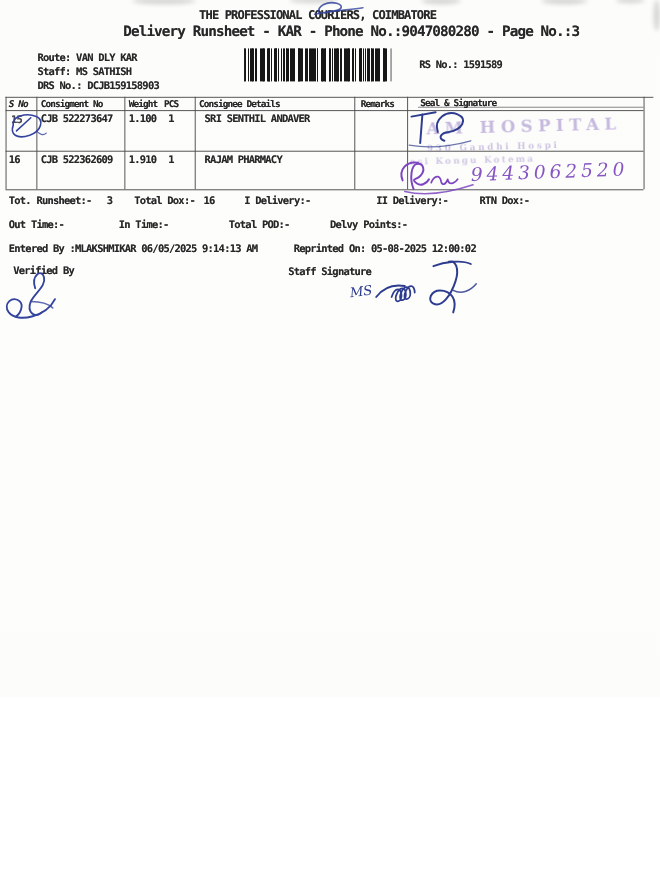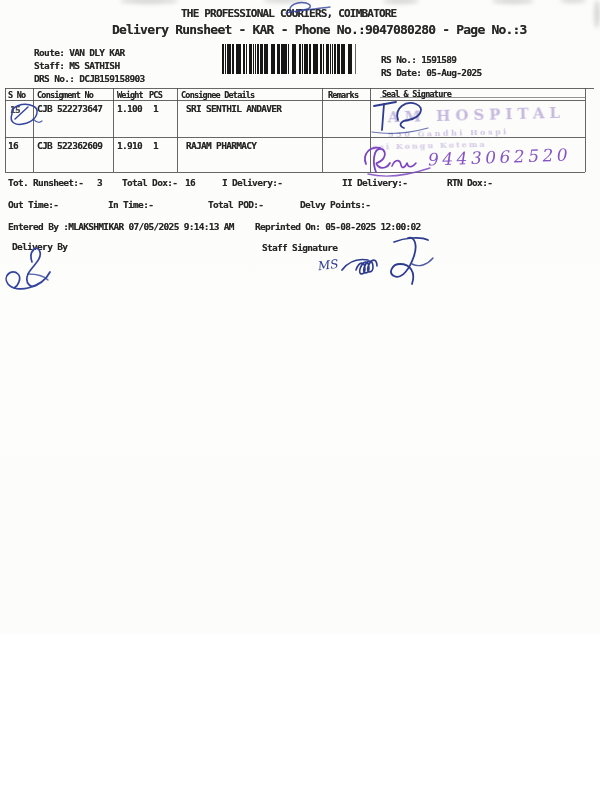--- a/index.html
+++ b/index.html
@@ -81,40 +81,37 @@
     <span>Route:</span><span class="v">VAN DLY KAR</span>
   </div>
   <div class="t lblval" style="left:14px;top:64px;text-align:center;">
     <span>DRS No.:</span><span class="v">DCJB159158903</span>
   </div>
 
   <div class="barcode"></div>
   <div class="vline" style="left:355px;top:44px;height:30px;"></div>
   <div class="t lblval" style="left:361px;top:45px;">
     <span>RS No.:</span><span class="v">1591589</span>
-  </div>
-  <div class="t lblval" style="left:361px;top:58px;">
-    <span>RS Date:</span><span class="v">05-Aug-2025</span>
   </div>
 
   <div>
     <div class="hline" style="left:5px;top:88px;width:589px;"></div>
     <div class="hline" style="left:5px;top:100px;width:580px;"></div>
     <div class="hline" style="left:380px;top:97px;width:205px;opacity:.6;"></div>
     <div class="hline" style="left:5px;top:137px;width:580px;"></div>
     <div class="hline" style="left:5px;top:172px;width:580px;"></div>
     <div class="vline" style="left:5px;top:88px;height:84px;"></div>
     <div class="vline" style="left:33px;top:88px;height:84px;"></div>
     <div class="vline" style="left:113px;top:88px;height:84px;"></div>
     <div class="vline" style="left:177px;top:88px;height:84px;"></div>
     <div class="vline" style="left:322px;top:88px;height:84px;"></div>
     <div class="vline" style="left:370px;top:88px;height:84px;"></div>
     <div class="vline" style="left:585px;top:88px;height:84px;"></div>
 
-    <div class="t small" style="left:8px;top:91px;">S No</div>
+    <div class="t small" style="left:8px;top:91px;font-style:italic;">S No</div>
     <div class="t small" style="left:37px;top:91px;">Consigment No</div>
     <div class="t small" style="left:117px;top:91px;">Weight</div>
     <div class="t small" style="left:149px;top:91px;">PCS</div>
     <div class="t small" style="left:181px;top:91px;">Consignee Details</div>
     <div class="t small" style="left:328px;top:91px;">Remarks</div>
     <div class="t small" style="left:382px;top:90px;">Seal &amp; Signature</div>
 
     <div>
       <div class="t" style="left:10px;top:105px;color:#4a4a55;">15</div>
       <div class="t" style="left:37px;top:104px;">CJB 522273647</div>
@@ -161,34 +158,34 @@
   </svg>
   <div class="phone">9443062520</div>
 
   <div>
     <div class="t" style="left:8px;top:178px;">Tot. Runsheet:-</div>
     <div class="t" style="left:97px;top:178px;">3</div>
     <div class="t" style="left:122px;top:178px;">Total Dox:-</div>
     <div class="t" style="left:185px;top:178px;">16</div>
     <div class="t" style="left:222px;top:178px;">I Delivery:-</div>
     <div class="t" style="left:342px;top:178px;">II Delivery:-</div>
-    <div class="t" style="left:447px;top:178px;">RTN Dox:-</div>
+    <div class="t" style="left:436px;top:178px;">RTN Dox:-</div>
   </div>
 
   <div>
     <div class="t" style="left:8px;top:200px;">Out Time:-</div>
     <div class="t" style="left:108px;top:200px;">In Time:-</div>
     <div class="t" style="left:208px;top:200px;">Total POD:-</div>
     <div class="t" style="left:288px;top:200px;padding-left:12px;">Delvy Points:-</div>
   </div>
 
-  <div class="t" style="left:8px;top:222px;">Entered By :MLAKSHMIKAR 07/05/2025 9:14:13 AM</div>
-  <div class="t" style="left:255px;top:222px;">Reprinted On: 05-08-2025 12:00:02</div>
-
-  <div class="t" style="left:12px;top:242px;">Delivery By</div>
+  <div class="t" style="left:8px;top:222px;">Entered By :MLAKSHMIKAR 06/05/2025 9:14:13 AM</div>
+  <div class="t" style="left:267px;top:222px;">Reprinted On: 05-08-2025 12:00:02</div>
+
+  <div class="t" style="left:12px;top:242px;">Verified By</div>
   <div class="t" style="left:262px;top:243px;">Staff Signature</div>
 
   <svg class="ink" style="left:2px;top:244px;" width="64" height="58" viewBox="0 0 64 58">
     <path d="M30 18 C26 6 36 0 38 8 C40 16 30 22 26 30 C22 40 30 46 36 40" stroke="#33439e" stroke-width="1.7"></path>
     <path d="M48 28 C40 44 14 50 6 40 C0 32 10 24 16 30 C20 34 16 42 12 44" stroke="#33439e" stroke-width="1.7"></path>
     <path d="M26 30 C34 30 42 32 46 36" stroke="#33439e" stroke-width="1.4" opacity=".8"></path>
   </svg>
 
   <div class="initials">MS</div>
   <svg class="ink" style="left:312px;top:234px;" width="125" height="60" viewBox="0 0 125 60">

